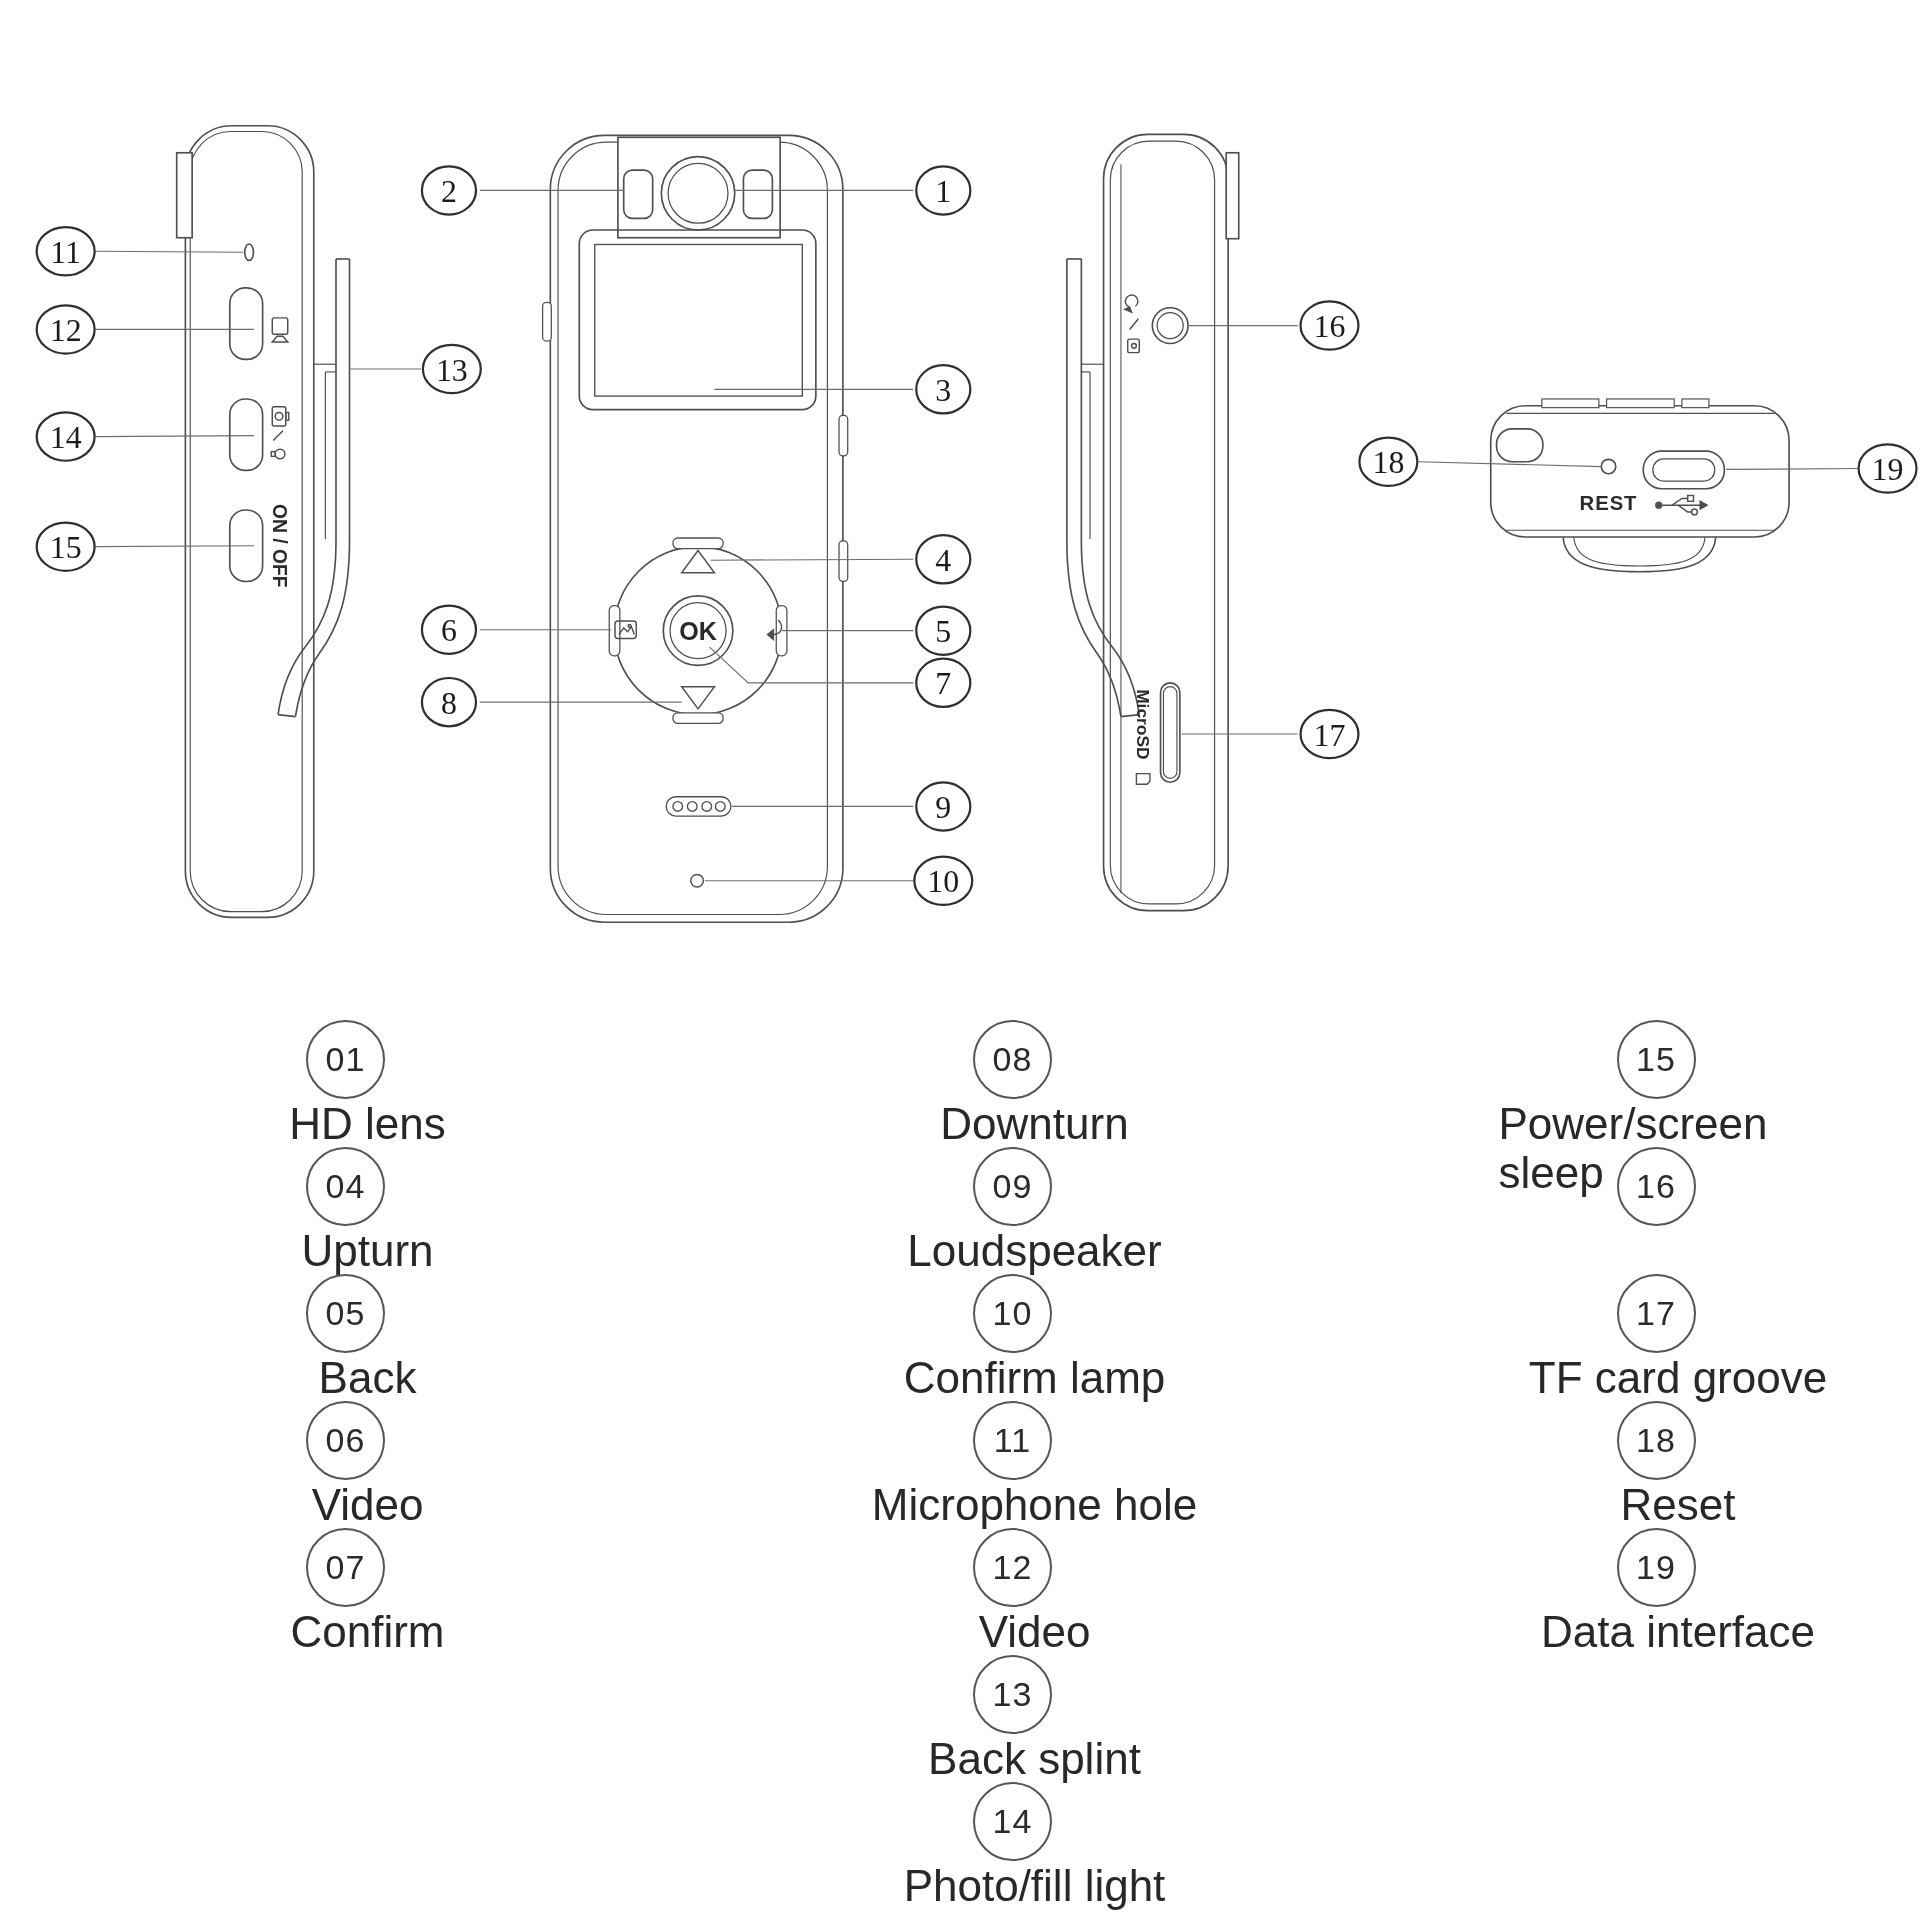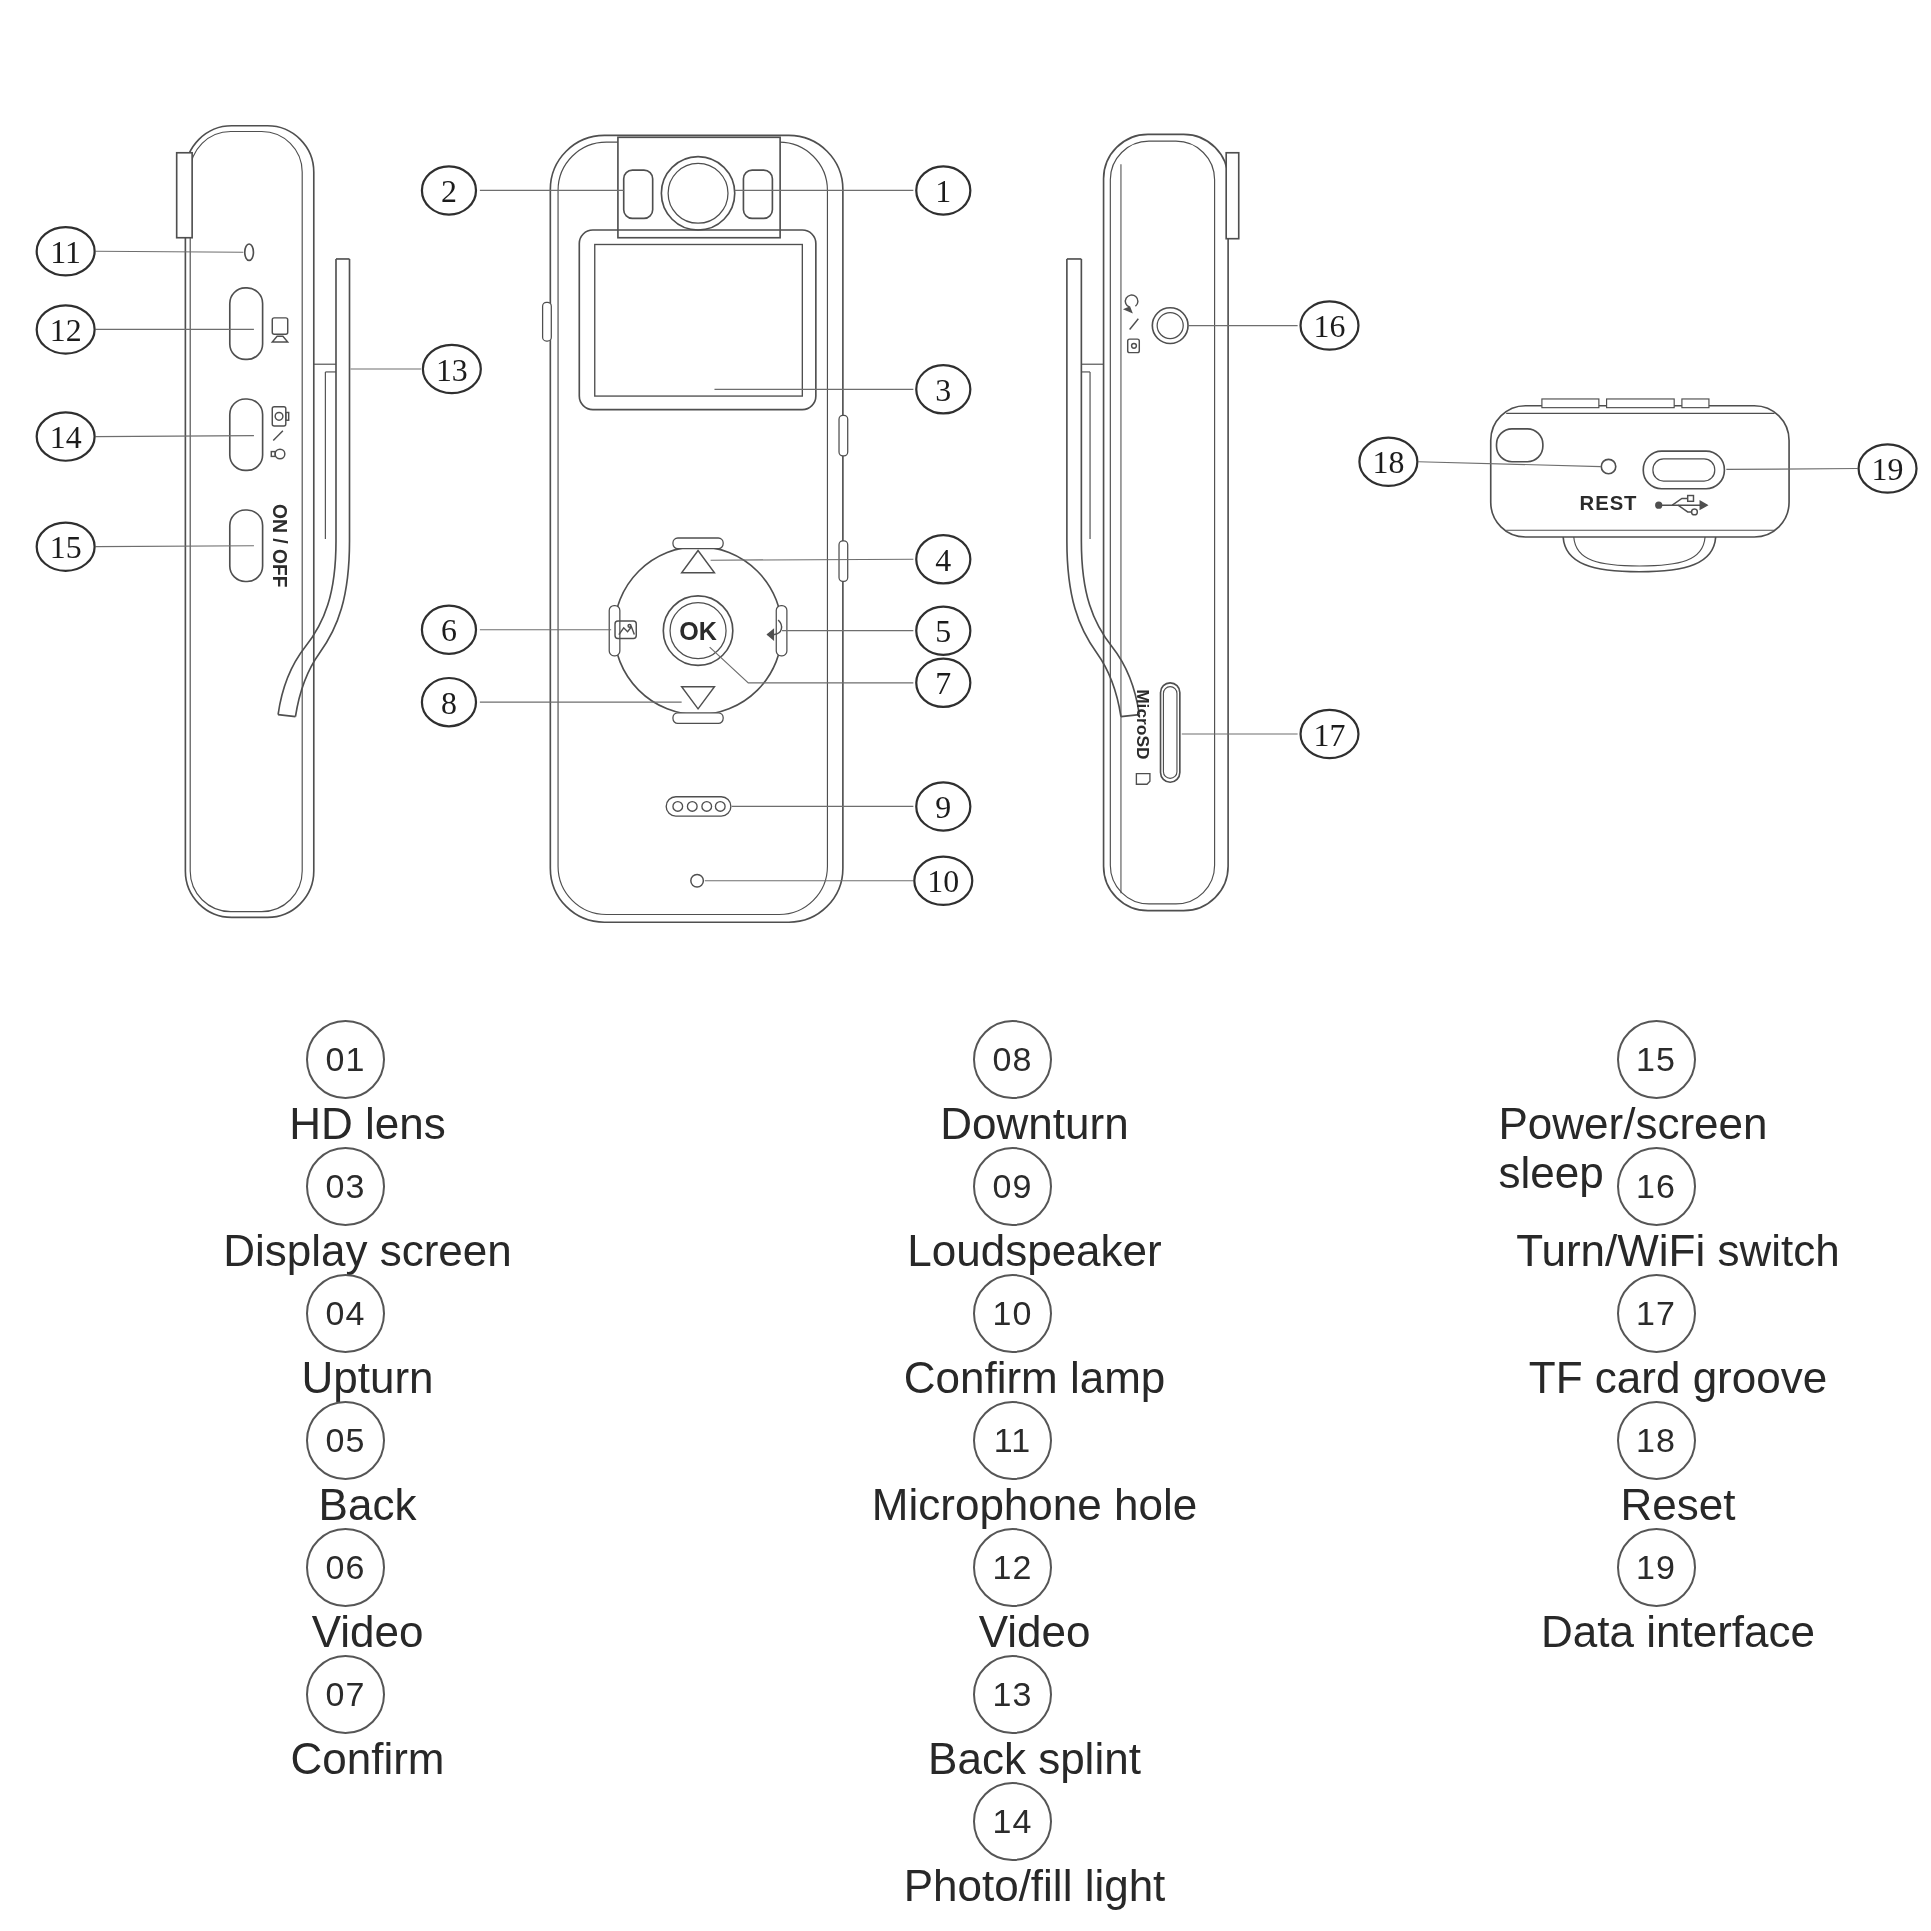--- a/index.html
+++ b/index.html
@@ -296,24 +296,20 @@
 </svg>
 
 <div id="legend">
 
   <div class="lg-col lg-col-0">
     <div class="lg-row">
       <span class="lg-circle">01</span>
       <span class="lg-label">HD lens</span>
     </div>
     <div class="lg-row">
-      <span class="lg-circle">03</span>
-      <span class="lg-label">Display screen</span>
-    </div>
-    <div class="lg-row">
       <span class="lg-circle">04</span>
       <span class="lg-label">Upturn</span>
     </div>
     <div class="lg-row">
       <span class="lg-circle">05</span>
       <span class="lg-label">Back</span>
     </div>
     <div class="lg-row">
       <span class="lg-circle">06</span>
       <span class="lg-label">Video</span>
@@ -355,21 +351,20 @@
     </div>
   </div>
 
   <div class="lg-col lg-col-2">
     <div class="lg-row">
       <span class="lg-circle">15</span>
       <span class="lg-label">Power/screen sleep</span>
     </div>
     <div class="lg-row">
       <span class="lg-circle">16</span>
-      <span class="lg-label">Turn/WiFi switch</span>
     </div>
     <div class="lg-row">
       <span class="lg-circle">17</span>
       <span class="lg-label">TF card groove</span>
     </div>
     <div class="lg-row">
       <span class="lg-circle">18</span>
       <span class="lg-label">Reset</span>
     </div>
     <div class="lg-row">

